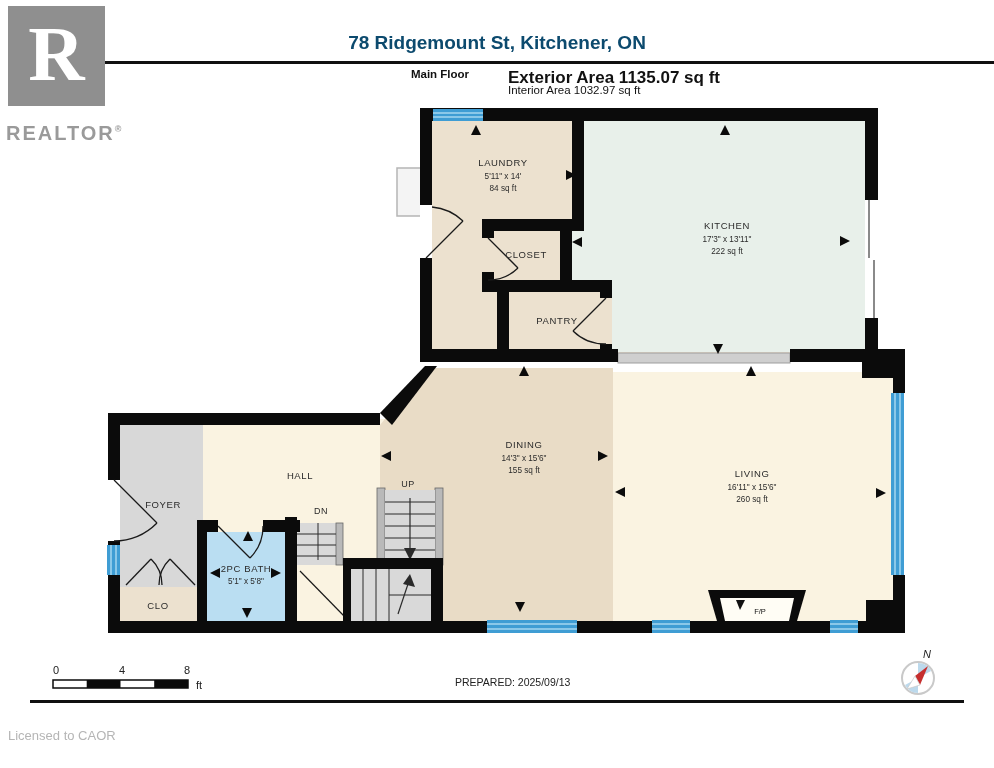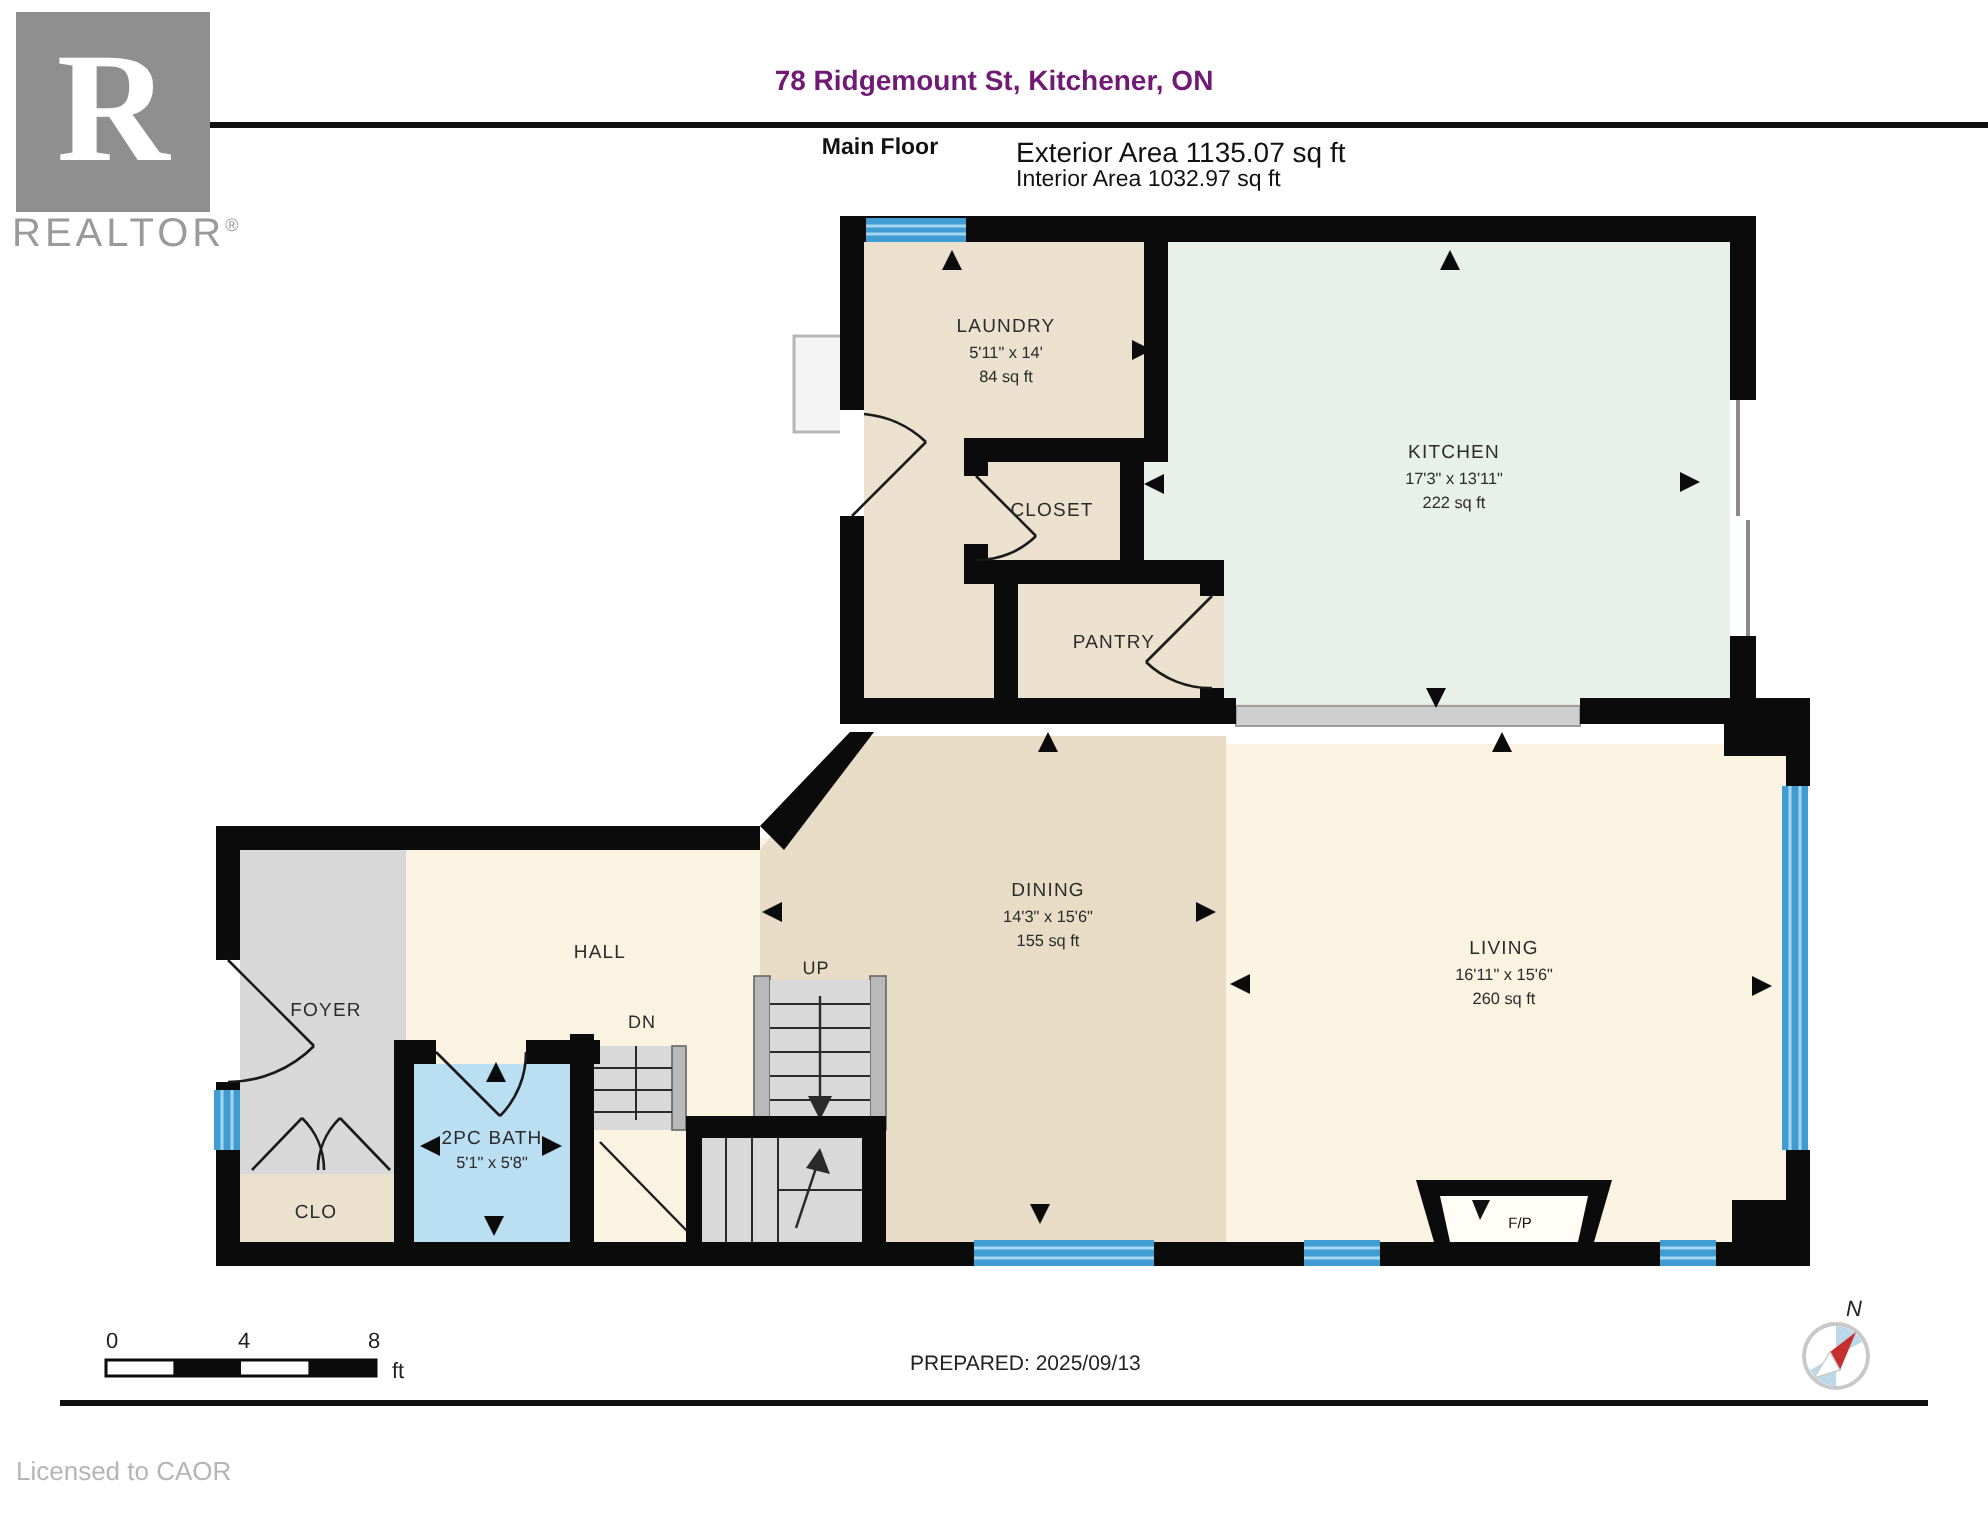--- a/index.html
+++ b/index.html
@@ -1,26 +1,26 @@
 <!DOCTYPE html>
 <html><head>
 <meta charset="utf-8">
 <style>
   html,body{margin:0;padding:0;background:#ffffff;font-family:"Liberation Sans",sans-serif;}
   .page{position:relative;width:994px;height:768px;background:#fff;overflow:hidden;}
   .abs{position:absolute;}
   
   .logo-box{left:8px;top:6px;width:97px;height:100px;background:#8f8f8f;display:flex;align-items:center;justify-content:center;}
   .logo-r{color:#fff;font-family:"Liberation Serif",serif;font-weight:bold;font-size:78px;line-height:1;transform:translateY(-2px);}
-  .logo-word{left:6px;top:106px;color:#9a9a9a;font-size:20px;letter-spacing:2px;font-weight:400;}
+  .logo-word{left:6px;top:122px;color:#9a9a9a;font-size:20px;letter-spacing:2px;font-weight:700;}
   .logo-word sup{font-size:9px;}
   .hdr-rule{left:33px;right:0;top:61px;height:3px;background:#101010;}
-  .title{left:0;right:0;top:32px;text-align:center;font-size:14px;font-weight:bold;color:#701a75;}
+  .title{left:0;right:0;top:32px;text-align:center;font-size:19px;font-weight:bold;color:#0c4a6e;}
   .floor-label{left:385px;top:68px;width:110px;text-align:center;font-size:11.5px;font-weight:bold;color:#111;}
-  .area-line1{left:508px;top:68px;font-size:14px;color:#111;}
+  .area-line1{left:508px;top:68px;font-size:17px;color:#111;font-weight:bold;}
   .area-line2{left:508px;top:84px;font-size:11.5px;color:#111;}
   
   .plan{left:0;top:95px;}
   .room-name{font-size:9.5px;letter-spacing:.6px;fill:#2b2b2b;text-anchor:middle;}
   .room-dim{font-size:8.2px;fill:#2b2b2b;text-anchor:middle;}
   .small-lbl{font-size:9px;letter-spacing:.5px;fill:#2b2b2b;text-anchor:middle;}
   .fp-lbl{font-size:7.5px;fill:#111;text-anchor:middle;}
   
   .scale-num{font-size:11px;color:#222;}
   .prepared{left:455px;top:676px;font-size:10.5px;color:#222;}

